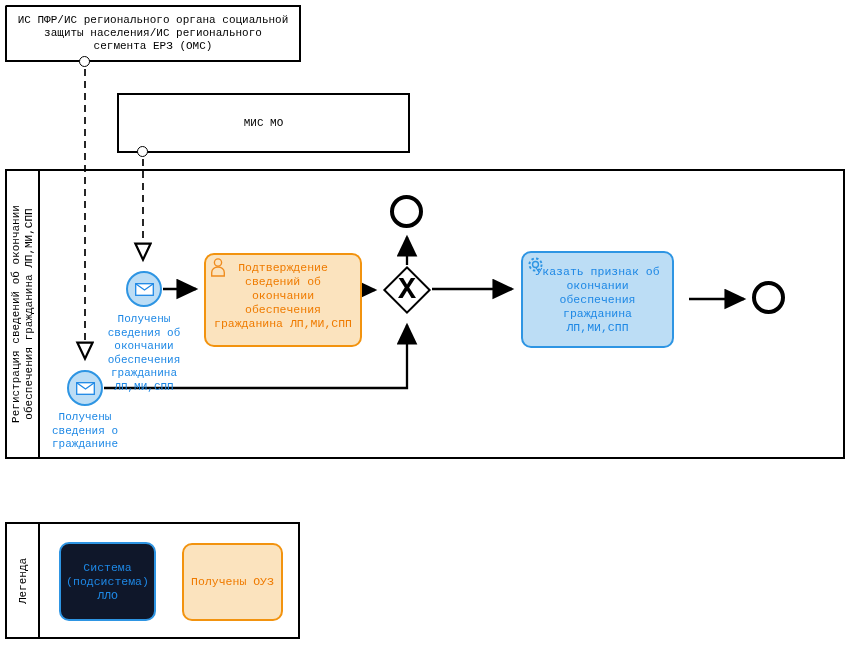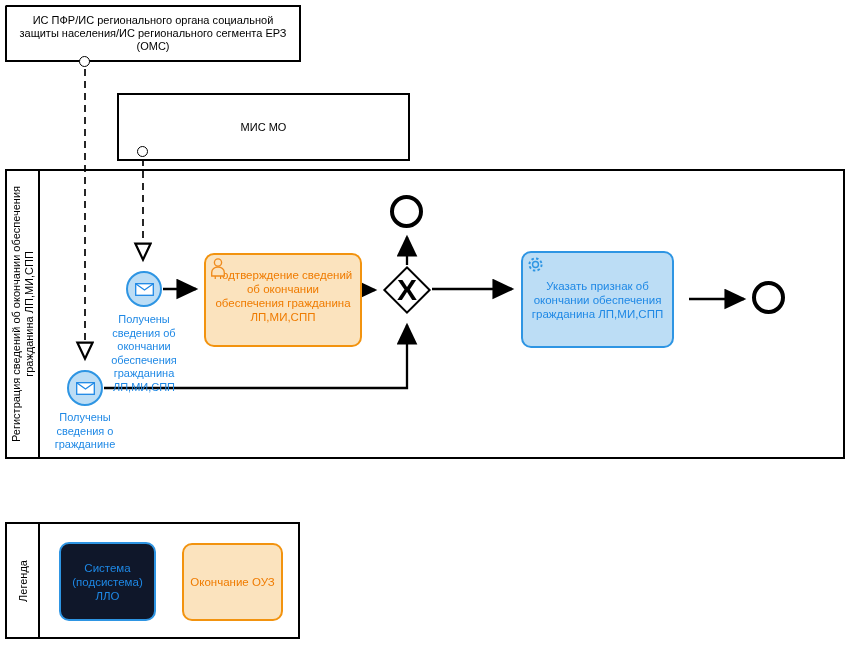--- a/index.html
+++ b/index.html
@@ -1,18 +1,18 @@
 <!DOCTYPE html>
 <html><head>
 <meta charset="utf-8">
 <style>
   html,body{margin:0;padding:0;background:#fff;}
   #canvas{
     position:relative;width:850px;height:646px;background:#fff;overflow:hidden;
-    font-family:Liberation Sans, sans-serif;color:#000;border-radius:19px;
+    font-family:Liberation Mono, monospace;color:#000;border-radius:19px;
   }
   .abs{position:absolute;box-sizing:border-box;}
   
   .pbox{border:2px solid #000;background:#fff;display:flex;align-items:center;justify-content:center;
         text-align:center;font-size:11px;line-height:13px;padding:2px 10px;z-index:10;}
   
   .anchor{width:11px;height:11px;border:1.6px solid #000;border-radius:50%;background:#fff;z-index:12;}
   
   .pool{border:2px solid #000;background:transparent;z-index:1;}
   .pool-band{position:absolute;left:0;top:0;height:100%;width:31px;border-right:2px solid #000;}
@@ -64,21 +64,21 @@
     <line x1="363" y1="290" x2="375" y2="290" stroke="#000" stroke-width="2.3" marker-end="url(#arrow)"></line>
     <line x1="407" y1="265" x2="407" y2="237" stroke="#000" stroke-width="2.3" marker-end="url(#arrow)"></line>
     <line x1="432" y1="289" x2="512" y2="289" stroke="#000" stroke-width="2.3" marker-end="url(#arrow)"></line>
     <polyline points="104,388 407,388 407,325" fill="none" stroke="#000" stroke-width="2.3" marker-end="url(#arrow)"></polyline>
     <line x1="689" y1="299" x2="744" y2="299" stroke="#000" stroke-width="2.3" marker-end="url(#arrow)"></line>
   </svg>
 
   <div class="abs pbox" style="left:5px;top:5px;width:296px;height:57px;">
     <span>ИС ПФР/ИС регионального органа социальной защиты населения/ИС регионального сегмента ЕРЗ (ОМС)</span>
   </div>
-  <div class="abs pbox" style="left:117px;top:93px;width:293px;height:68px;">
+  <div class="abs pbox" style="left:117px;top:93px;width:293px;height:60px;">
     <span>МИС МО</span>
   </div>
   <div class="abs anchor" style="left:79px;top:56px;"></div>
   <div class="abs anchor" style="left:137px;top:146px;"></div>
 
   <div class="abs pool" style="left:5px;top:169px;width:840px;height:290px;">
     <div class="pool-band">
       <div class="vtext" style="width:272px;">Регистрация сведений об окончании обеспечения гражданина ЛП,МИ,СПП</div>
     </div>
   </div>
@@ -123,17 +123,17 @@
   <div class="abs end-event" style="left:752px;top:281px;"></div>
 
   <div class="abs pool" style="left:5px;top:522px;width:295px;height:117px;">
     <div class="pool-band">
       <div class="vtext" style="width:100px;">Легенда</div>
     </div>
     <div class="abs legend-item blue" style="left:52px;top:18px;width:97px;height:79px;">
       <span>Система (подсистема) ЛЛО</span>
     </div>
     <div class="abs legend-item orange" style="left:175px;top:19px;width:101px;height:78px;">
-      <span>Окончание ОУЗ</span>
+      <span>Получены ОУЗ</span>
     </div>
   </div>
 
 </div>
 
 </body></html>

